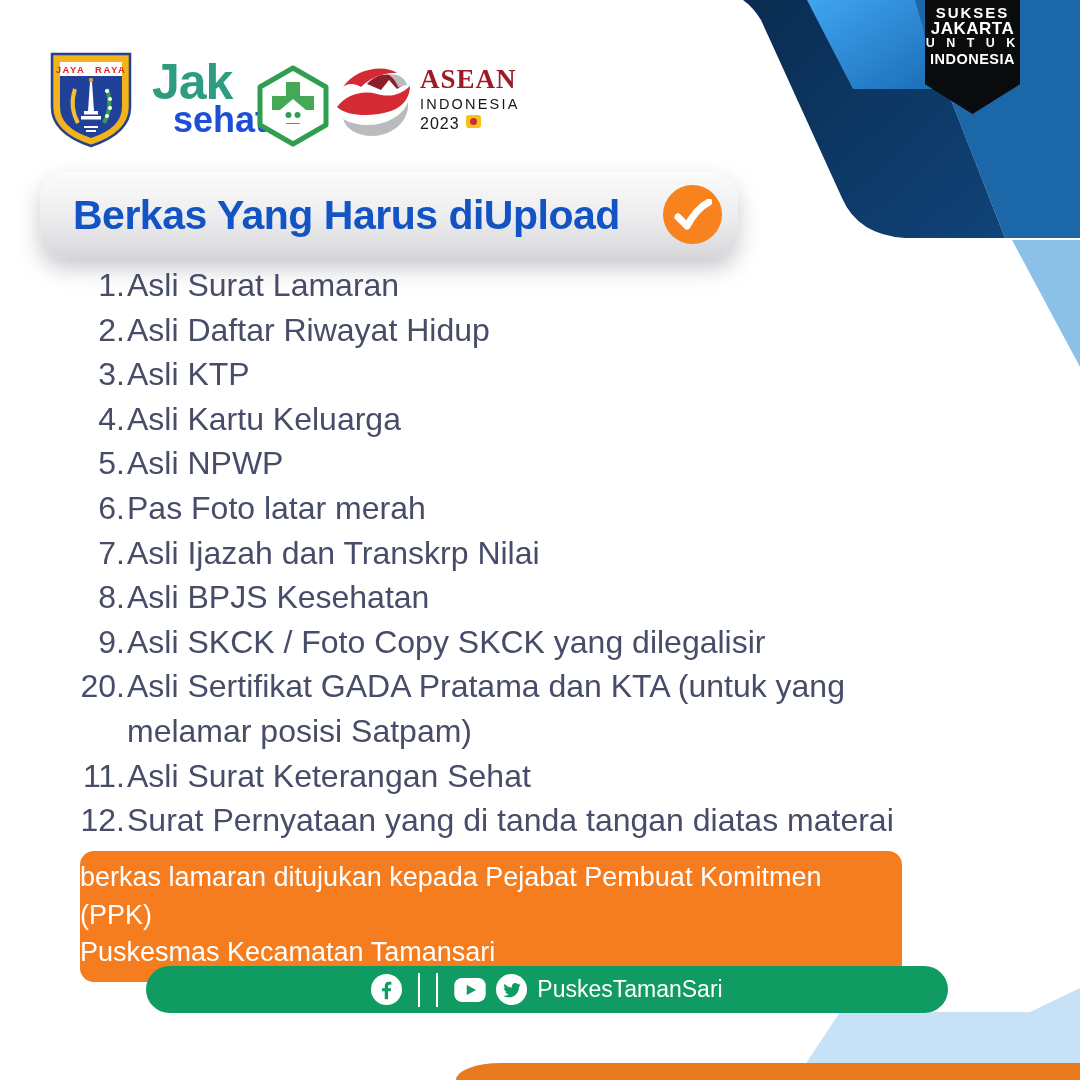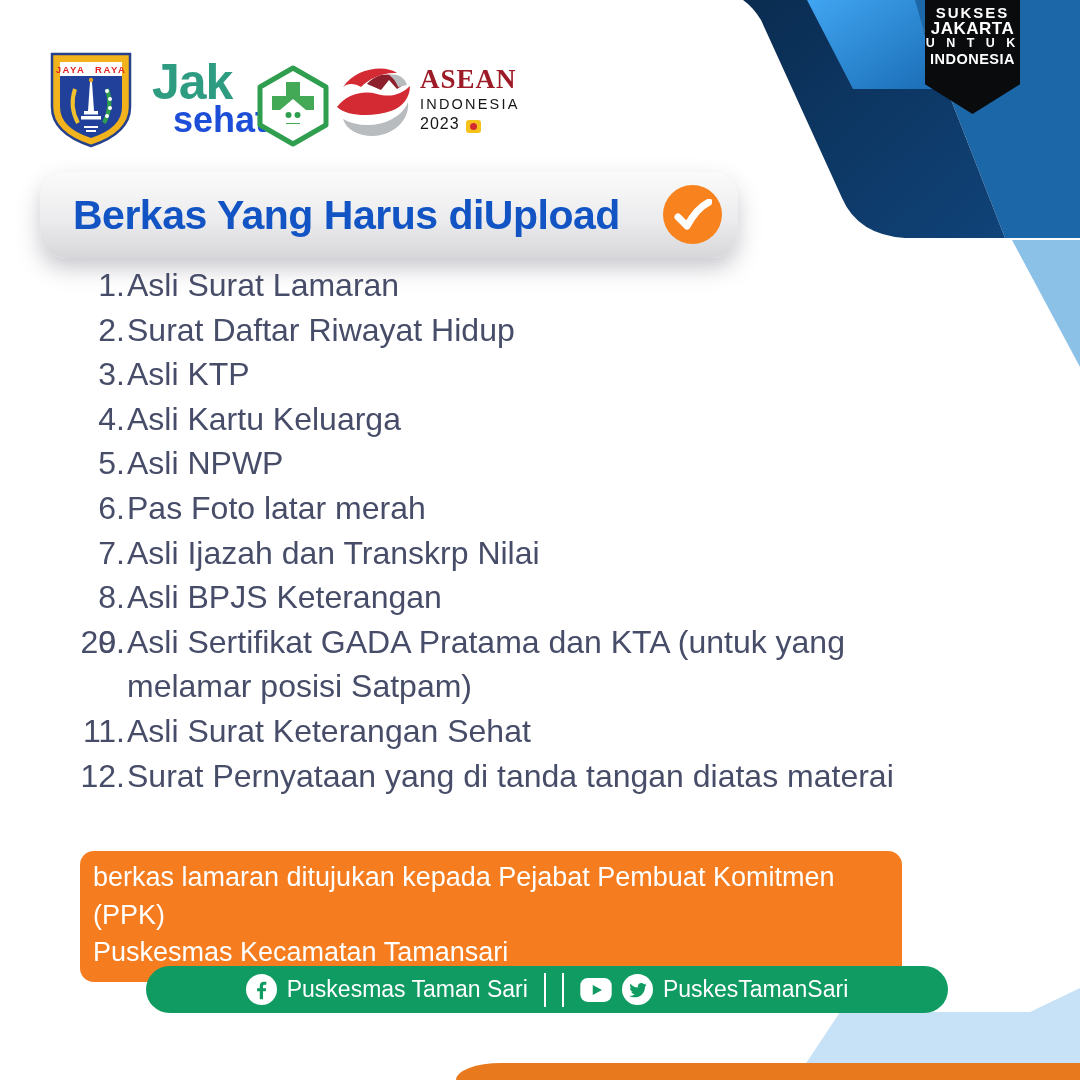--- a/index.html
+++ b/index.html
@@ -21,21 +21,21 @@
   .badge .b3{font-size:12.5px;font-weight:bold;letter-spacing:4px;}
   .badge .b4{font-size:14.5px;font-weight:bold;letter-spacing:.5px;}
   
   .logos{position:absolute;left:0;top:0;width:560px;height:160px;}
   .jaksehat{position:absolute;left:152px;top:60px;width:110px;}
   .jaksehat .jak{font-size:50px;font-weight:bold;color:#2d9c81;letter-spacing:-1px;line-height:44px;}
   .jaksehat .sehat{font-size:36px;font-weight:bold;color:#1d4ed8;letter-spacing:0;line-height:32px;margin-left:21px;}
   .asean-text{position:absolute;left:420px;top:66px;width:150px;}
   .asean-text .a1{font-family:"Liberation Serif",serif;font-size:27px;font-weight:bold;color:#9c1b26;letter-spacing:1px;line-height:27px;}
   .asean-text .a2{font-size:14.5px;color:#161616;letter-spacing:2.2px;line-height:22px;}
-  .asean-text .a3{font-size:16px;color:#161616;letter-spacing:1px;line-height:18px;display:flex;align-items:flex-end;gap:6px;}
+  .asean-text .a3{font-size:16px;color:#161616;letter-spacing:1px;line-height:18px;display:flex;align-items:flex-start;gap:6px;}
   .asean-mini{width:15px;height:13px;background:#f5c21b;border-radius:3px;display:inline-block;position:relative;}
   .asean-mini:after{content:"";position:absolute;left:4px;top:3px;width:7px;height:7px;border-radius:50%;background:#d42a33;}
   
   .title-pill{
     position:absolute;left:40px;top:172px;width:698px;height:86px;border-radius:26px;
     background:linear-gradient(180deg,#fbfbfb 0%,#ececee 55%,#d7d6d9 100%);
     box-shadow:0 10px 22px rgba(110,110,125,.38);
   }
   .title-pill .title{
     position:absolute;left:33px;top:0;height:100%;display:flex;align-items:center;
@@ -47,21 +47,21 @@
   }
   
   .checklist{position:absolute;left:127px;top:263px;margin:0;padding:0;list-style:none;}
   .checklist li{
     position:relative;font-size:32px;line-height:44.6px;color:#474d69;width:778px;
   }
   .checklist .num{position:absolute;right:100%;padding-right:2px;white-space:nowrap;}
   
   .notice{
     position:absolute;left:80px;top:851px;width:822px;border-radius:14px;background:#f57d20;
-    color:#fff;font-size:27px;line-height:37.5px;padding:8px 10px 10px 13px;box-sizing:border-box;
+    color:#fff;font-size:27px;line-height:37.5px;padding:8px 10px 10px 0;box-sizing:border-box;
   }
   
   .social{
     position:absolute;left:146px;top:966px;width:802px;height:47px;border-radius:24px;
     background:#0f9b62;display:flex;align-items:center;justify-content:center;gap:16px;
     color:#fff;font-size:23px;z-index:3;
   }
   .sgroup{display:flex;align-items:center;gap:10px;white-space:nowrap;}
   .sdiv{width:2px;height:34px;background:#fff;}
   .sicon{display:flex;align-items:center;}
@@ -160,47 +160,46 @@
   <div class="title">Berkas Yang Harus diUpload</div>
   <div class="check-circle">
     <svg width="38" height="32" viewBox="0 0 38 32">
       <path d="M4,18 L13,27 C20,14 27,7 35,3" fill="none" stroke="#ffffff" stroke-width="7" stroke-linecap="round" stroke-linejoin="round"></path>
     </svg>
   </div>
 </div>
 
 <ol class="checklist">
   <li><span class="num">1.</span><span>Asli Surat Lamaran</span></li>
-  <li><span class="num">2.</span><span>Surat Daftar Riwayat Hidup</span></li>
+  <li><span class="num">2.</span><span>Asli Daftar Riwayat Hidup</span></li>
   <li><span class="num">3.</span><span>Asli KTP</span></li>
   <li><span class="num">4.</span><span>Asli Kartu Keluarga</span></li>
   <li><span class="num">5.</span><span>Asli NPWP</span></li>
   <li><span class="num">6.</span><span>Pas Foto latar merah</span></li>
   <li><span class="num">7.</span><span>Asli Ijazah dan Transkrp Nilai</span></li>
-  <li><span class="num">8.</span><span>Asli BPJS Keterangan</span></li>
-  <li><span class="num">9.</span></li>
+  <li><span class="num">8.</span><span>Asli BPJS Kesehatan</span></li>
+  <li><span class="num">9.</span><span>Asli SKCK / Foto Copy SKCK yang dilegalisir</span></li>
   <li><span class="num">20.</span><span>Asli Sertifikat GADA Pratama dan KTA (untuk yang melamar posisi Satpam)</span></li>
   <li><span class="num">11.</span><span>Asli Surat Keterangan Sehat</span></li>
   <li><span class="num">12.</span><span>Surat Pernyataan yang di tanda tangan diatas materai</span></li>
 </ol>
 
 <div class="notice">
   <div>berkas lamaran ditujukan kepada Pejabat Pembuat Komitmen (PPK)</div>
   <div>Puskesmas Kecamatan Tamansari</div>
 </div>
 
 <div class="social">
   <div class="sgroup">
     <span class="sicon">
       <svg width="31" height="31" viewBox="0 0 32 32">
           <circle cx="16" cy="16" r="16" fill="#fff"></circle>
           <path d="M17.6 26v-8.2h2.8l.4-3.2h-3.2v-2c0-.9.3-1.6 1.7-1.6h1.7V8.1C20.7 8 19.6 8 18.5 8c-2.6 0-4.3 1.6-4.3 4.4v2.2h-2.8v3.2h2.8V26h3.4z" fill="#0f9b62"></path>
         </svg>
     </span>
-    <span>Puskesmas Taman Sari</span>
   </div>
   <div class="sdiv"></div>
   <div class="sdiv"></div>
   <div class="sgroup">
     <span class="sicon">
       <svg width="32" height="24" viewBox="0 0 34 26">
           <rect width="34" height="26" rx="8" fill="#fff"></rect>
           <path d="M13.5 7.5l10 5.5-10 5.5z" fill="#0f9b62"></path>
         </svg>
     </span>

